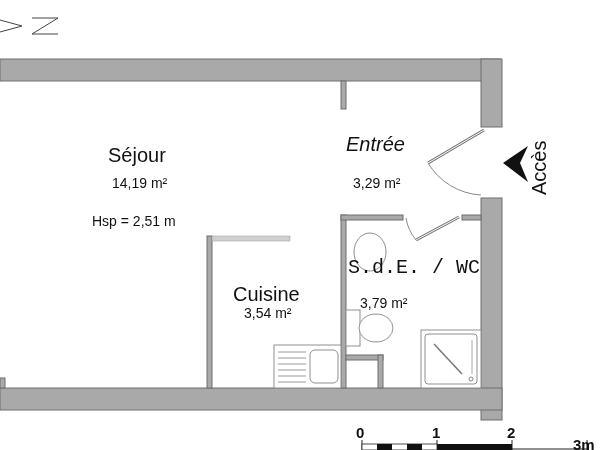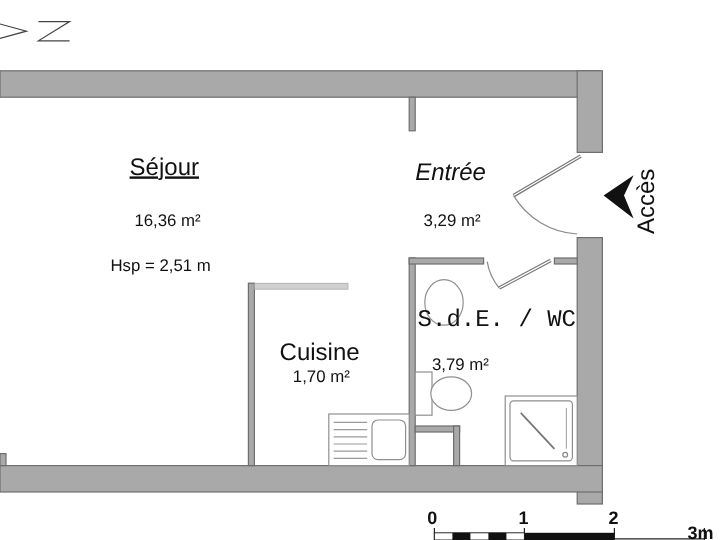--- a/index.html
+++ b/index.html
@@ -91,29 +91,29 @@
     <line x1="512" y1="440" x2="512" y2="450" stroke="#222"></line>
     <line x1="587" y1="440" x2="587" y2="450" stroke="#222"></line>
     <rect x="362" y="444" width="75" height="6" fill="#fff" stroke="#222" stroke-width="0.8"></rect>
     <rect x="377" y="444" width="15" height="6" fill="#111"></rect>
     <rect x="407" y="444" width="15" height="6" fill="#111"></rect>
     <rect x="437" y="444" width="75" height="6" fill="#111"></rect>
     <line x1="512" y1="449" x2="587" y2="449" stroke="#222"></line>
   </g>
 </svg>
 
-<div class="label room-name" style="left:108px; top:129px;text-decoration:underline;">Séjour</div>
-<div class="label room-area" style="left:112px; top:175px;">16,36 m²</div>
+<div class="label room-name" style="left:108px; top:144px;">Séjour</div>
+<div class="label room-area" style="left:112px; top:175px;">14,19 m²</div>
 <div class="label room-area" style="left:92px; top:213px;">Hsp = 2,51 m</div>
 
 <div class="label room-name" style="left:346px; top:133px;font-style:italic;">Entrée</div>
 <div class="label room-area" style="left:353px; top:175px;">3,29 m²</div>
 
 <div class="label room-name" style="left:233px; top:265px;margin-top:18px;">Cuisine</div>
-<div class="label room-area" style="left:244px; top:305px;">1,70 m²</div>
+<div class="label room-area" style="left:244px; top:305px;">3,54 m²</div>
 
 <div class="label room-name" style="left:348px; top:256px;font-family:Liberation Mono, monospace;">S.d.E. / WC</div>
 <div class="label room-area" style="left:360px; top:295px;">3,79 m²</div>
 
 <div class="label" style="left:528px; top:148px; font-size:20px; transform:rotate(-90deg); transform-origin:left top; top:195px;">Accès</div>
 
 <div class="scale-lbl" style="left:356px; top:424px;">0</div>
 <div class="scale-lbl" style="left:432px; top:424px;">1</div>
 <div class="scale-lbl" style="left:507px; top:424px;">2</div>
 <div class="scale-lbl" style="left:573px; top:436px;">3m</div>

